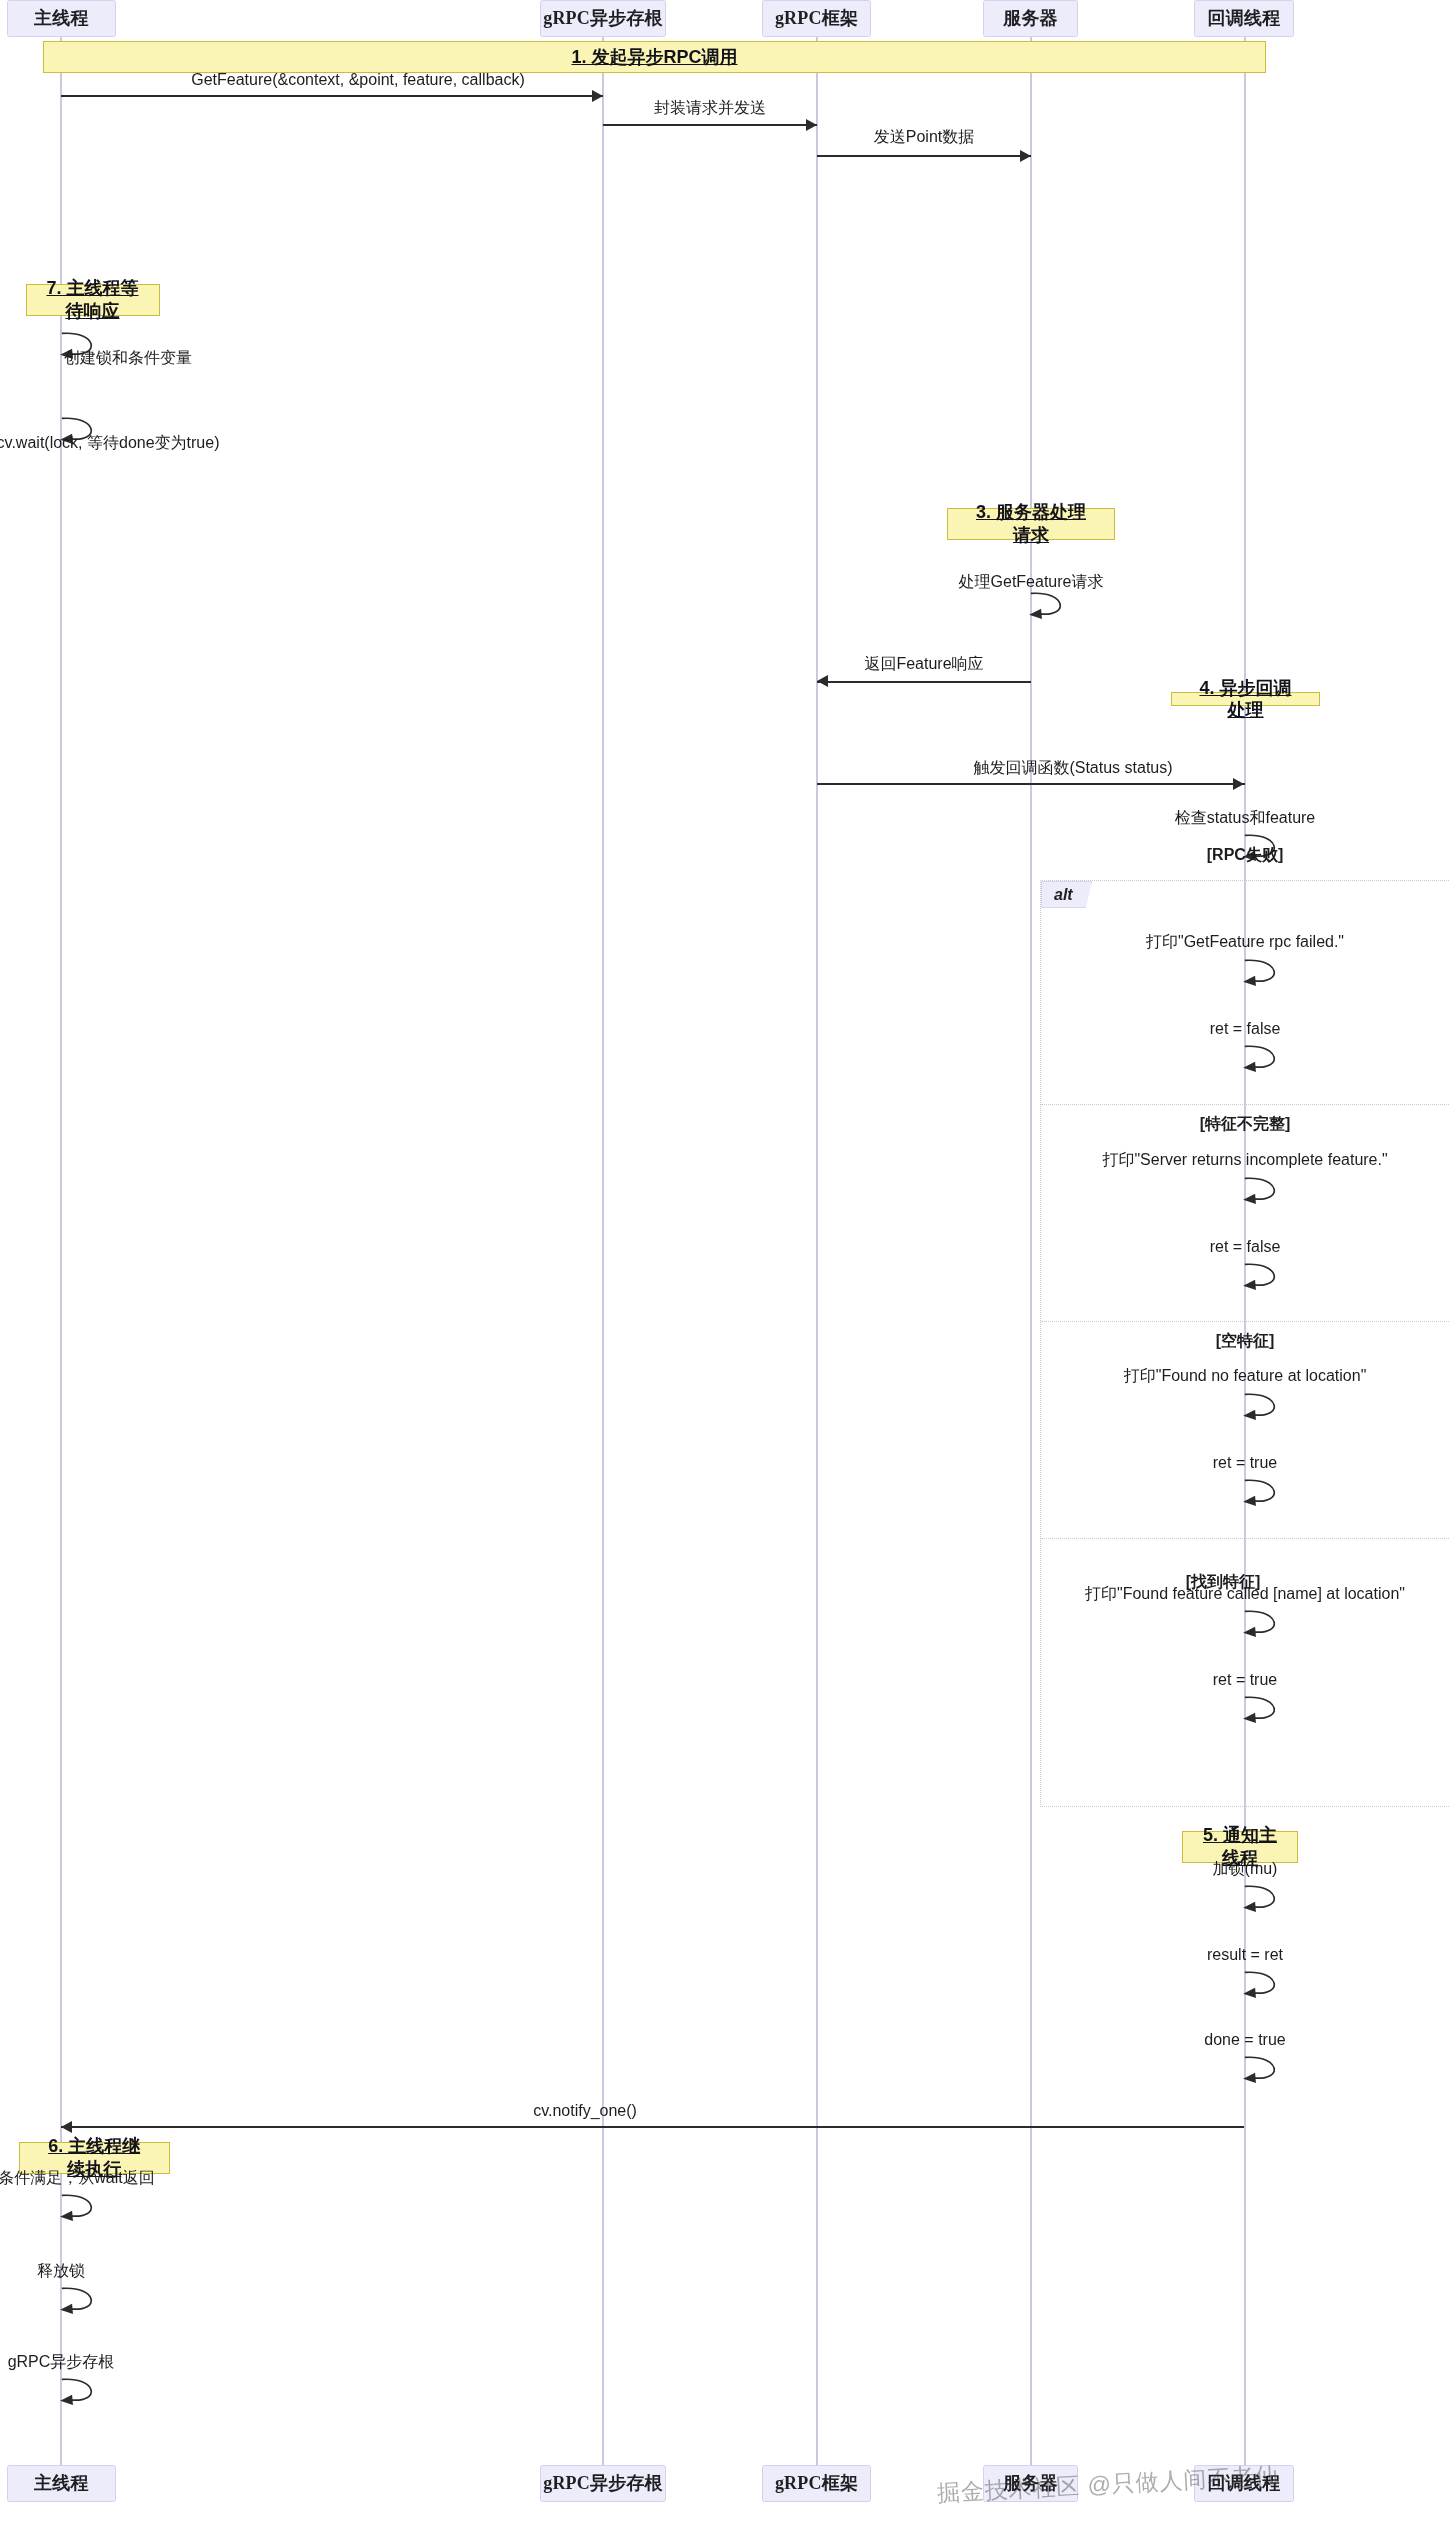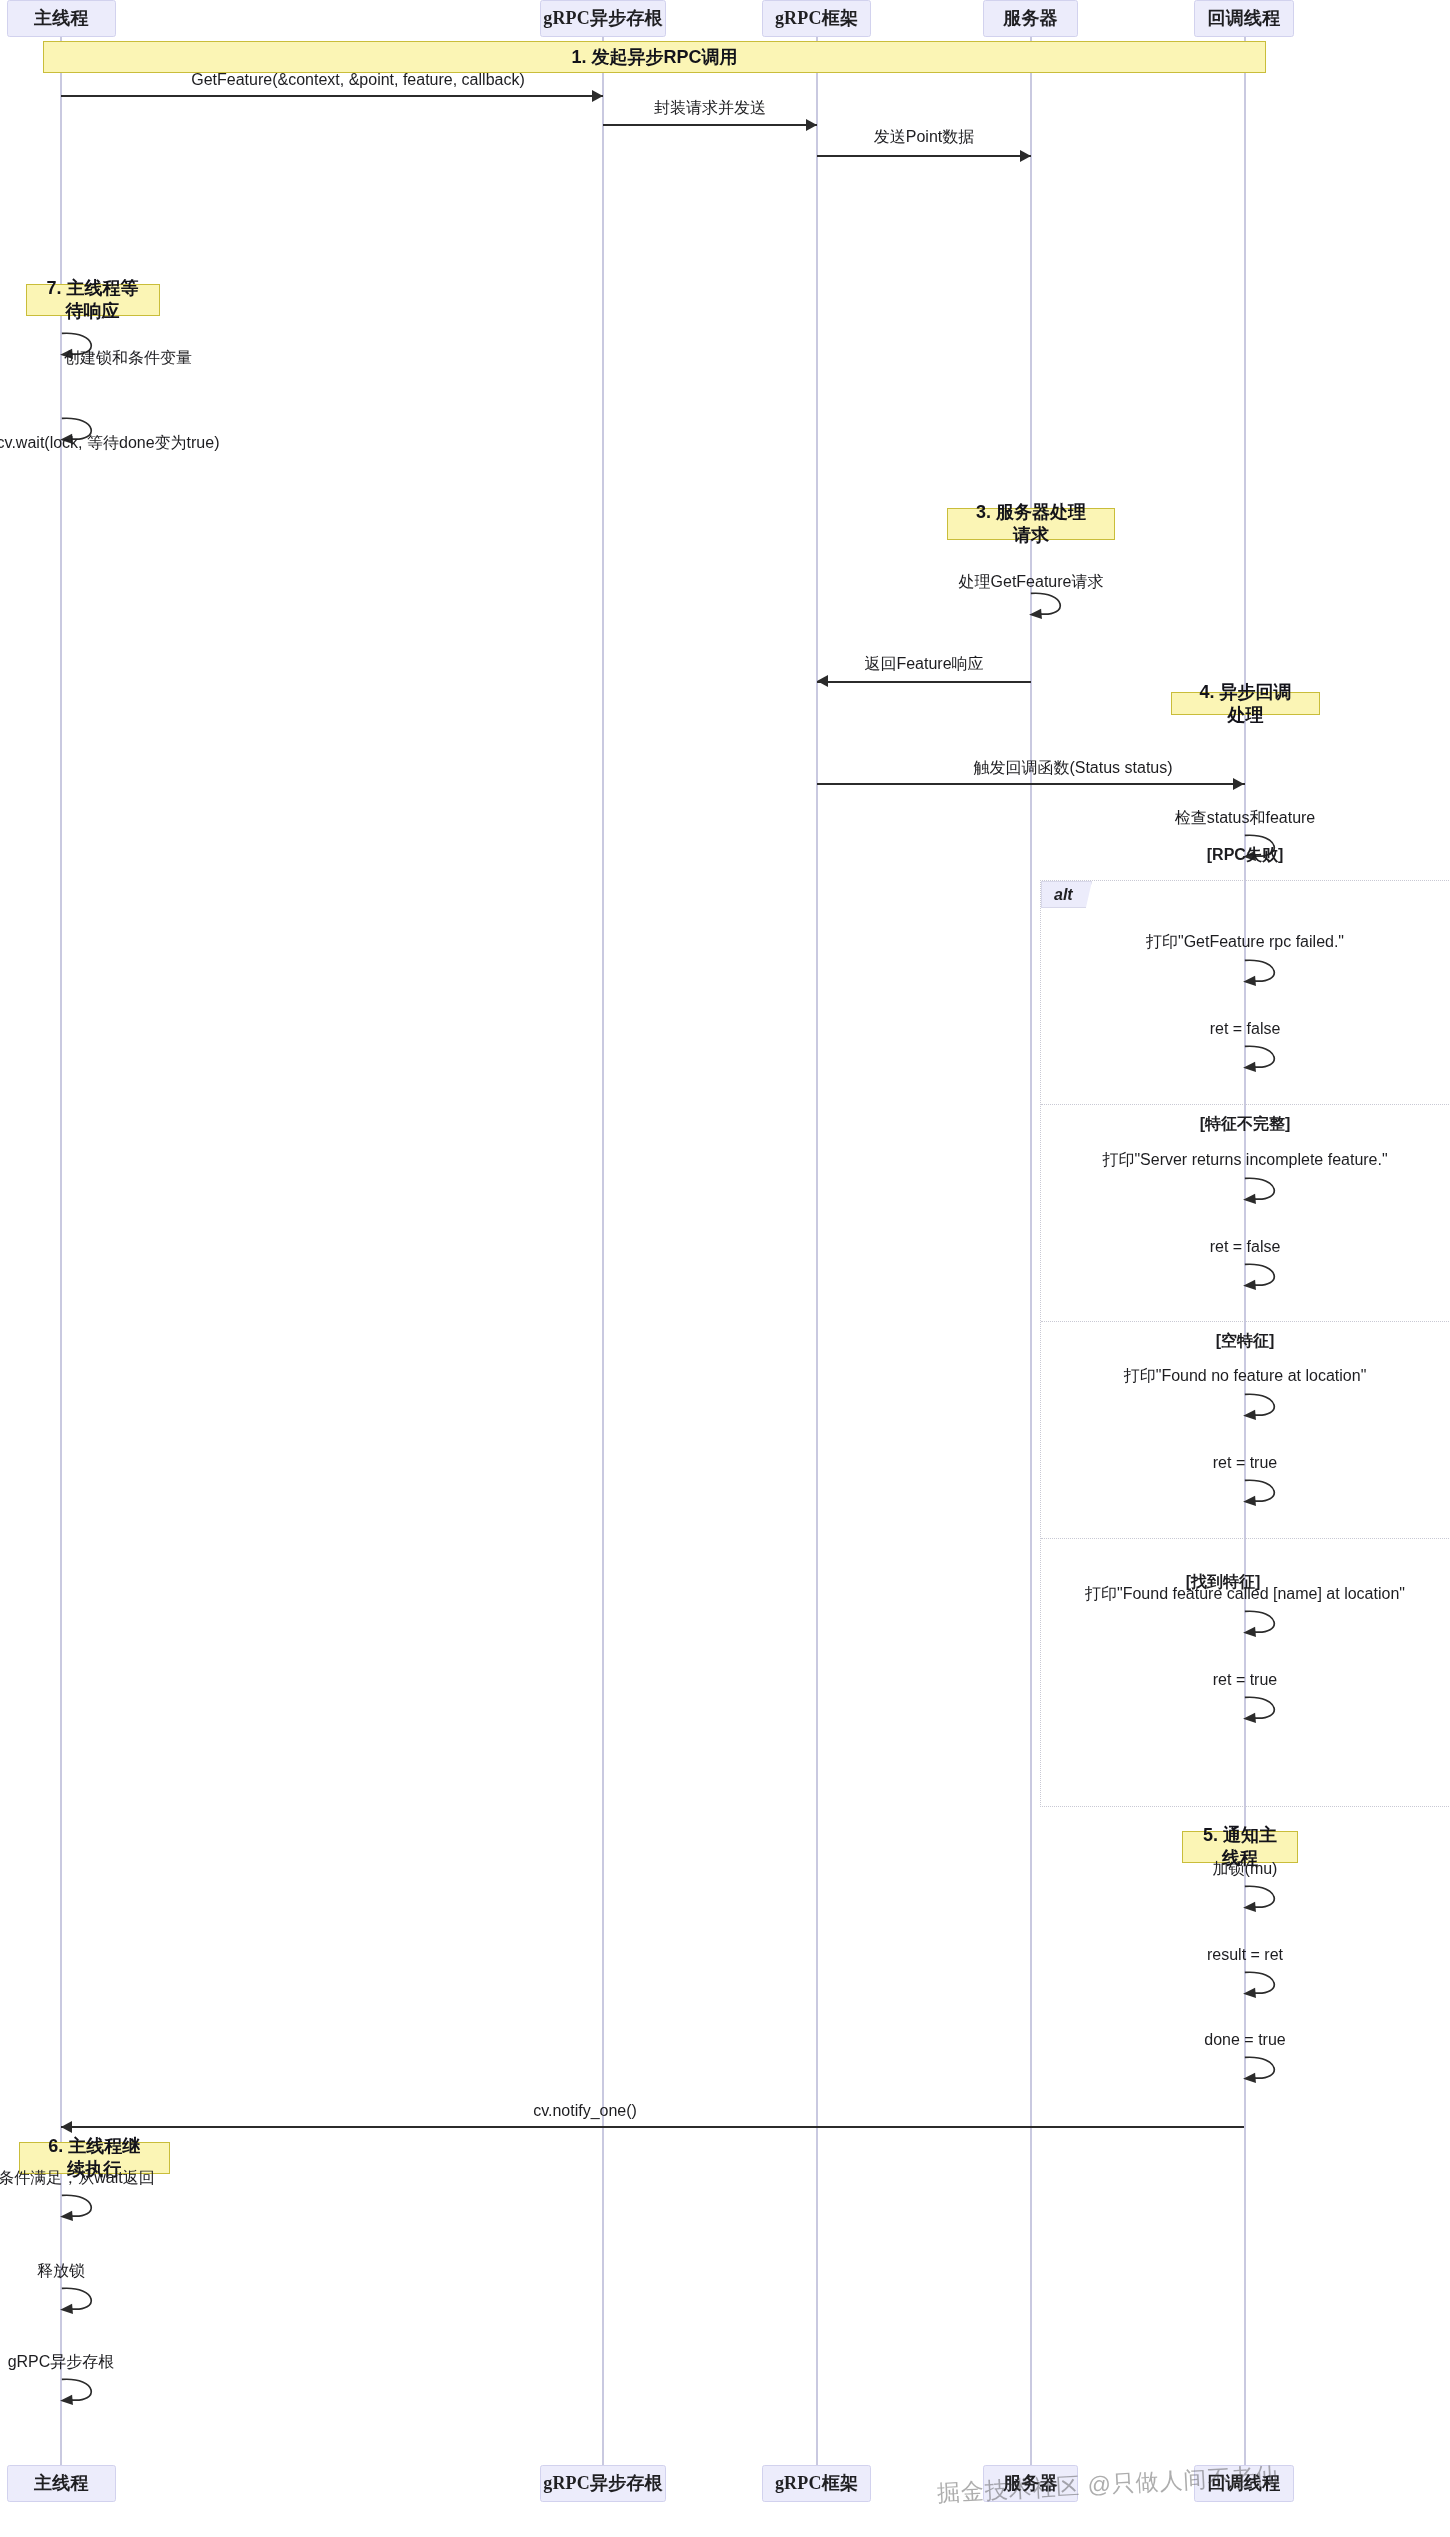--- a/index.html
+++ b/index.html
@@ -51,20 +51,21 @@
     box-sizing: border-box;
     display: flex;
     align-items: center;
     justify-content: center;
     color: #13131a;
     font-size: 18px;
     font-weight: 700;
     text-align: center;
     padding: 0 20px;
     line-height: 1.25;
+    text-decoration: underline;
   }
   .note.banner { justify-content: center; }
 
   
   .msg-line {
     position: absolute;
     height: 1.7px;
     background: #2b2b2b;
   }
   .arrow-head {
@@ -181,21 +182,21 @@
     <div class="selfmsg" style="left: 1029px; top: 590px; width: 60px; height: 29px;">
       <svg width="60" height="29" viewBox="0 0 70 34">
         <path d="M2 4 C 44 1, 48 32, 12 28" fill="none" stroke="#2b2b2b" stroke-width="2"></path>
         <polygon points="14,22 0,29 15,34" fill="#2b2b2b"></polygon>
       </svg>
     </div>
     <div class="msg-label center" style="left: 1031px; top: 574px;">处理GetFeature请求</div>
     <div class="msg-line" style="left: 817px; top: 681px; width: 214px;"></div>
     <div class="arrow-head left" style="left: 817px; top: 675px;"></div>
     <div class="msg-label center" style="left: 924px; top: 656px;">返回Feature响应</div>
-    <div class="note" style="left: 1171px; top: 692px; width: 149px; height: 23px;">4. 异步回调处理</div>
+    <div class="note" style="left: 1171px; top: 692px; width: 149px; height: 14px;">4. 异步回调处理</div>
     <div class="msg-line" style="left: 817px; top: 783px; width: 428px;"></div>
     <div class="arrow-head right" style="left: 1233px; top: 778px;"></div>
     <div class="msg-label center" style="left: 1073px; top: 760px;">触发回调函数(Status status)</div>
     <div class="selfmsg" style="left: 1243px; top: 832px; width: 60px; height: 29px;">
       <svg width="60" height="29" viewBox="0 0 70 34">
         <path d="M2 4 C 44 1, 48 32, 12 28" fill="none" stroke="#2b2b2b" stroke-width="2"></path>
         <polygon points="14,22 0,29 15,34" fill="#2b2b2b"></polygon>
       </svg>
     </div>
     <div class="msg-label center" style="left: 1245px; top: 810px;">检查status和feature</div>

